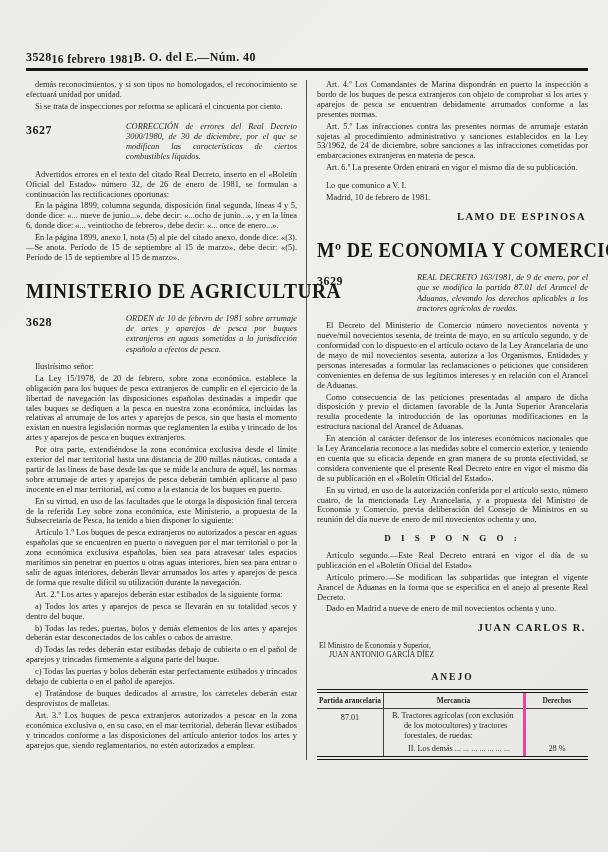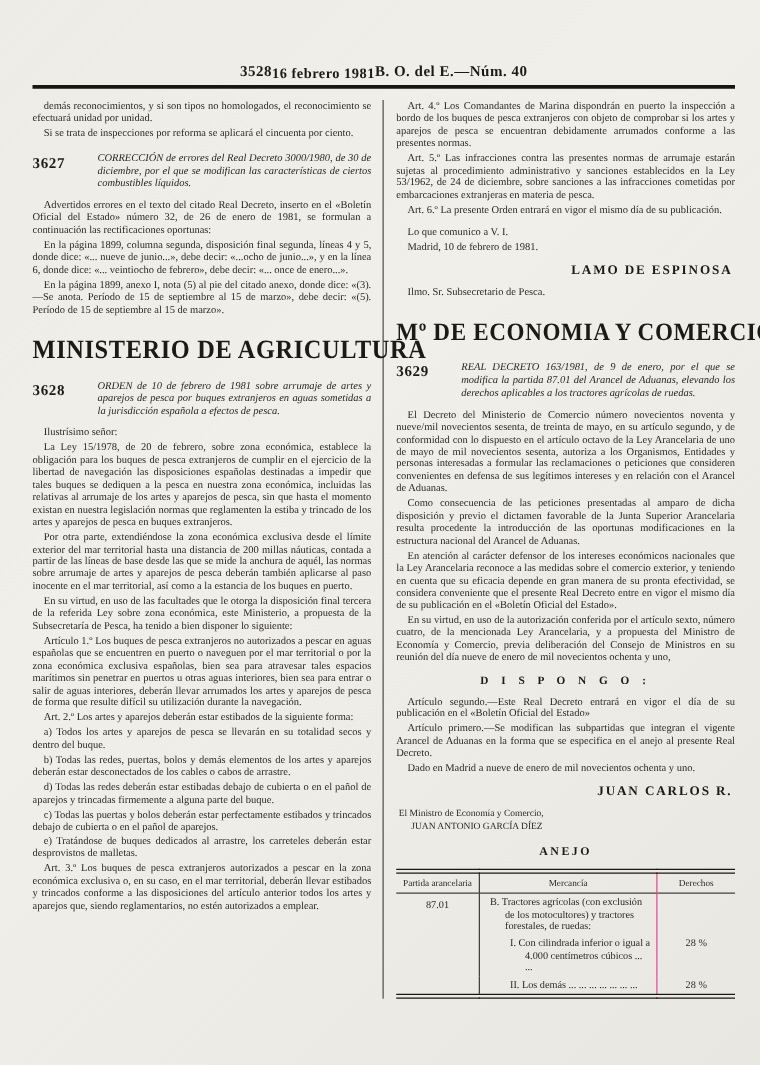--- a/index.html
+++ b/index.html
@@ -6,60 +6,60 @@
   body{
     width:608px;height:852px;overflow:hidden;
     background:linear-gradient(135deg,#eeece7 0%,#f1efea 40%,#e9e7e1 100%);
     font-family:"Liberation Serif","DejaVu Serif",serif;
     color:#2b2823;
     -webkit-font-smoothing:antialiased;
   }
   .page{padding:50px 20px 0 26px;}
   
   .running-head{
-    display:flex;justify-content:center;align-items:flex-end;
+    display:flex;justify-content:flex-start;align-items:flex-end;
     font-weight:bold;font-size:12px;letter-spacing:.4px;color:#1d1b18;
     border-bottom:3px solid #181613;padding-bottom:3px;
   }
   .running-head .center{font-size:11.5px;}
   
   .columns{display:flex;margin-top:9px;}
   .col{width:50%;box-sizing:border-box;font-size:8.4px;line-height:1.18;text-align:justify;}
   .col-left{padding-right:9px;border-right:1px solid #55524c;}
   .col-right{padding-left:10px;}
   p.para{margin:0 0 2px 0;text-indent:9px;}
   p.para:first-child{margin-top:0;}
   .gap{height:6px;}
   
-  .item-head{display:flex;margin:10px 0 7px 0;}
+  .item-head{display:flex;margin:10px 0 7px 0;gap:48px;}
   .item-number{width:52px;flex:0 0 52px;font-weight:bold;font-size:12px;letter-spacing:.5px;padding-top:1px;color:#1d1b18;}
   .item-title{font-style:italic;font-size:8.4px;line-height:1.22;text-align:justify;}
   
   .ministry-heading{
     font-size:19.5px;font-weight:bold;letter-spacing:.5px;color:#1c1a16;
     text-align:center;margin:16px 0 12px 0;white-space:nowrap;
     transform:scaleY(1.08);
   }
   .ministry-heading.small{font-size:18.5px;margin:18px 0 10px 0;}
   .salutation{margin:6px 0 5px 0;text-indent:9px;}
   .dispongo{text-align:center;font-weight:bold;letter-spacing:4px;font-size:9px;margin:8px 0 7px 0;color:#1d1b18;}
   .sig-right{text-align:right;font-size:10.5px;letter-spacing:1.5px;font-weight:bold;margin:8px 2px 6px 0;color:#1d1b18;}
   .addressee{margin-top:10px;text-indent:0;}
   .minister{font-size:7.6px;line-height:1.25;margin:2px 0 0 2px;}
   .minister .name{margin-left:10px;}
   .annex-title{text-align:center;font-weight:bold;font-size:9.5px;letter-spacing:2px;margin:12px 0 6px 0;color:#1d1b18;}
   
   .annex-table{width:100%;border-collapse:collapse;border-top:4px double #1b1916;border-bottom:4px double #1b1916;font-size:8.2px;}
   .annex-table th{
-    font-weight:normal;font-size:7.4px;text-align:center;color:#2b2823;
+    font-weight:bold;font-size:7.4px;text-align:center;color:#2b2823;
     padding:4px 2px 3px 2px;border-bottom:1px solid #44413c;line-height:1.15;
   }
   .annex-table td{vertical-align:top;padding:2px 3px;}
   .col-partida{width:60px;border-right:1px solid #44413c;text-align:center;}
-  .col-derechos{width:56px;border-left:1px solid #ec4899;text-align:center;}
+  .col-derechos{width:56px;border-left:3px solid #ec4899;text-align:center;}
   td.cell-mercancia{text-align:left;padding-left:8px;}
   td.cell-mercancia .txt{display:block;padding-left:12px;text-indent:-12px;}
   td.cell-mercancia .txt.indent{margin-left:16px;}
   td.cell-partida{padding-top:4px;}
   .table-wrap{margin:2px 0 0 0;}
 </style>
 </head>
 <body>
 
 <div class="page">
@@ -130,21 +130,20 @@
       <div class="gap"></div>
 
       <div>
 
       <p class="para">Lo que comunico a V. I.</p>
           <p class="para">Madrid, 10 de febrero de 1981.</p>
         </div>
 
       <div class="sig-right">LAMO DE ESPINOSA</div>
 
-      <p class="para addressee">Ilmo. Sr. Subsecretario de Pesca.</p>
 
       <div class="ministry-heading small">Mº DE ECONOMIA Y COMERCIO</div>
 
       <div class="item-head">
         <div class="item-number">3629</div>
         <div class="item-title">REAL DECRETO 163/1981, de 9 de enero, por el que se modifica la partida 87.01 del Arancel de Aduanas, elevando los derechos aplicables a los tractores agrícolas de ruedas.</div>
       </div>
 
       <div>
 
@@ -159,21 +158,21 @@
       <div>
 
       <p class="para">Artículo segundo.—Este Real Decreto entrará en vigor el día de su publicación en el «Boletín Oficial del Estado»</p>
           <p class="para">Artículo primero.—Se modifican las subpartidas que integran el vigente Arancel de Aduanas en la forma que se especifica en el anejo al presente Real Decreto.</p>
           <p class="para">Dado en Madrid a nueve de enero de mil novecientos ochenta y uno.</p>
         </div>
 
       <div class="sig-right">JUAN CARLOS R.</div>
 
       <div class="minister">
-        <div>El Ministro de Economía y Comercio,</div>
+        <div>El Ministro de Economía y Superior,</div>
         <div class="name">JUAN ANTONIO GARCÍA DÍEZ</div>
       </div>
 
       <div class="annex-title">ANEJO</div>
 
       <div class="table-wrap">
         <table class="annex-table">
           <colgroup>
               <col class="col-partida">
               <col>
@@ -189,27 +188,20 @@
           <tbody>
 
               <tr>
                 <td class="col-partida cell-partida">87.01</td>
                 <td class="cell-mercancia">
                   <span class="txt">B. Tractores agrícolas (con exclusión de los motocultores) y tractores forestales, de ruedas:</span>
                 </td>
                 <td class="col-derechos"></td>
               </tr>
 
-              <tr>
-                <td class="col-partida cell-partida"></td>
-                <td class="cell-mercancia">
-                  <span class="txt indent">I. Con cilindrada inferior o igual a 4.000 centímetros cúbicos ... ...</span>
-                </td>
-                <td class="col-derechos">28 %</td>
-              </tr>
 
               <tr>
                 <td class="col-partida cell-partida"></td>
                 <td class="cell-mercancia">
                   <span class="txt indent">II. Los demás ... ... ... ... ... ... ...</span>
                 </td>
                 <td class="col-derechos">28 %</td>
               </tr>
             </tbody>
         </table>

